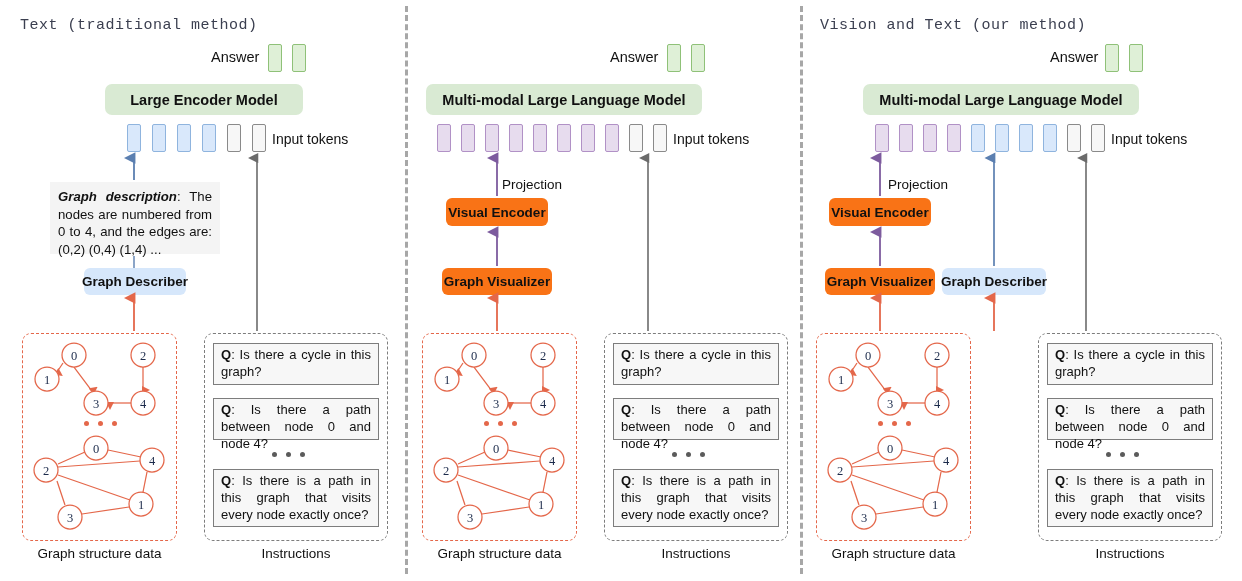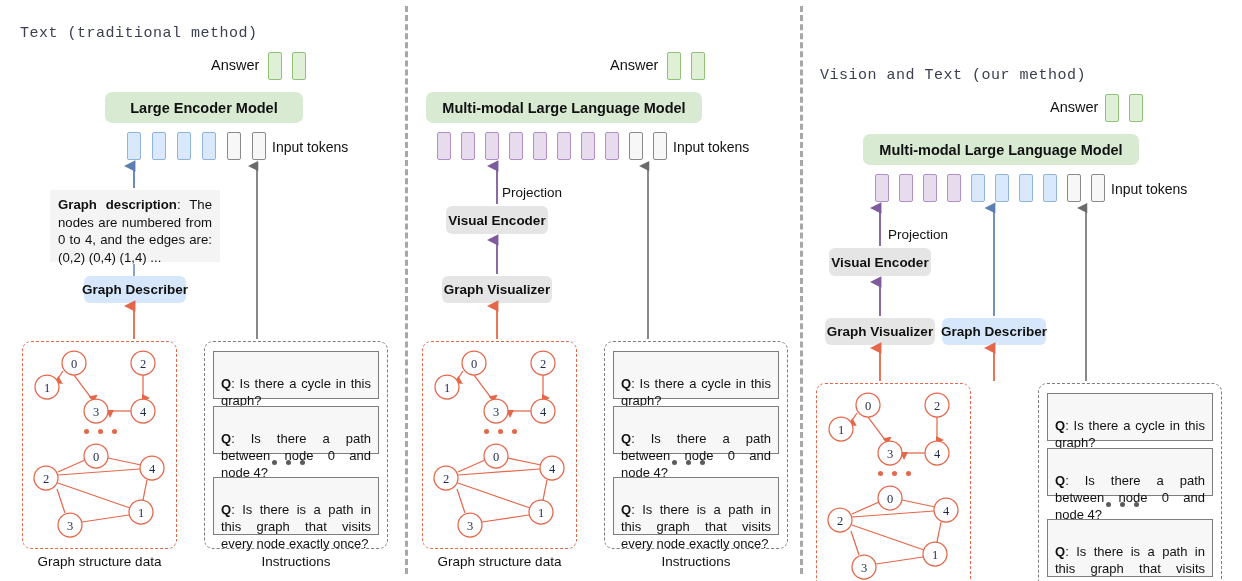--- a/index.html
+++ b/index.html
@@ -1,47 +1,47 @@
 <!DOCTYPE html>
 <html><head>
 <meta charset="utf-8">
 <style>
   html,body{margin:0;padding:0;background:#ffffff;}
   body{width:1242px;height:581px;position:relative;overflow:hidden;
        font-family:"Liberation Sans",sans-serif;color:#111;}
-  .col{position:absolute;top:8px;height:421px;}
+  .col{position:absolute;top:0;height:421px;}
   .col-title{position:absolute;font-family:"Liberation Mono",monospace;
              font-size:15px;color:#3b3f50;letter-spacing:.5px;white-space:nowrap;}
   .sep{position:absolute;top:6px;height:568px;width:0;
        border-left:3px dashed #8a8a8a;opacity:.75;}
   .answer-label{position:absolute;font-size:14.5px;color:#111;white-space:nowrap;}
   .tok{position:absolute;width:14px;height:28px;border-radius:2px;box-sizing:border-box;}
   .tok.green{background:#dff0d7;border:1.6px solid #8fc178;}
   .tok.blue{background:#d9e8fb;border:1.6px solid #8fb4de;}
   .tok.purple{background:#e7dcee;border:1.6px solid #b191c6;}
   .tok.white{background:#f7f7f7;border:1.6px solid #8a8a8a;}
   .modelbox{position:absolute;background:#d9ead3;border-radius:7px;
             display:flex;align-items:center;justify-content:center;
             font-weight:bold;font-size:14.5px;color:#111;text-align:center;}
   .smallbox{position:absolute;border-radius:6px;display:flex;align-items:center;
             justify-content:center;font-weight:bold;font-size:13.5px;color:#111;
             text-align:center;white-space:nowrap;}
   .smallbox.blue{background:#d6e7fb;}
-  .smallbox.purple{background:#e5e5e5;}
+  .smallbox.purple{background:#f97316;}
   .inptok-label{position:absolute;font-size:14px;color:#111;white-space:nowrap;}
   .proj-label{position:absolute;font-size:13.5px;color:#111;white-space:nowrap;}
   .descbox{position:absolute;background:#f4f4f4;padding:6px 8px;box-sizing:border-box;
            font-size:13.2px;line-height:1.33;color:#111;text-align:justify;}
-  .descbox b{font-weight:bold;}
+  .descbox b{font-weight:bold;font-style:italic;}
   .dashpanel{position:absolute;box-sizing:border-box;border-radius:9px;}
   .dashpanel.red{border:1.7px dashed #e4674a;}
   .dashpanel.gray{border:1.7px dashed #7d7d7d;}
   .panel-cap{position:absolute;font-size:13.5px;color:#111;text-align:center;white-space:nowrap;}
   .qbox{position:absolute;box-sizing:border-box;border:1.3px solid #7d7d7d;
-        background:#f7f7f7;padding:23px 7px;font-size:13px;line-height:1.32;
+        background:#f7f7f7;padding:2px 7px;font-size:13px;line-height:1.32;
         color:#111;text-align:justify;}
   .qbox b{font-weight:bold;}
   .ellip{position:absolute;display:flex;gap:9px;}
   .ellip i{display:block;width:5px;height:5px;border-radius:50%;background:#5b5b5b;}
   .ellip.red i{background:#e4674a;}
   svg{position:absolute;top:0;left:0;overflow:visible;}
 </style>
 </head>
 <body>
 
@@ -259,21 +259,21 @@
       <text x="65" y="522">3</text>
     </g>
   </svg>
   <div class="ellip red" style="left:79px;top:421px;">
       <i></i>
       <i></i>
       <i></i>
     </div>
 </div>
 
-<div class="col" style="left:800px;width:442px;margin-top:42px;">
+<div class="col" style="left:800px;width:442px;">
 
   <div class="col-title" style="left:20px;top:17px;">Vision and Text (our method)</div>
 
   <div class="answer-label" style="left:250px;top:49px;">Answer</div>
   <div class="tok green" style="left:305px;top:44px;"></div>
   <div class="tok green" style="left:329px;top:44px;"></div>
 
   <div class="modelbox" style="left:63px;top:84px;width:276px;height:31px;">Multi-modal Large Language Model</div>
 
   <div class="tok purple" style="left:75px;top:124px;"></div>

